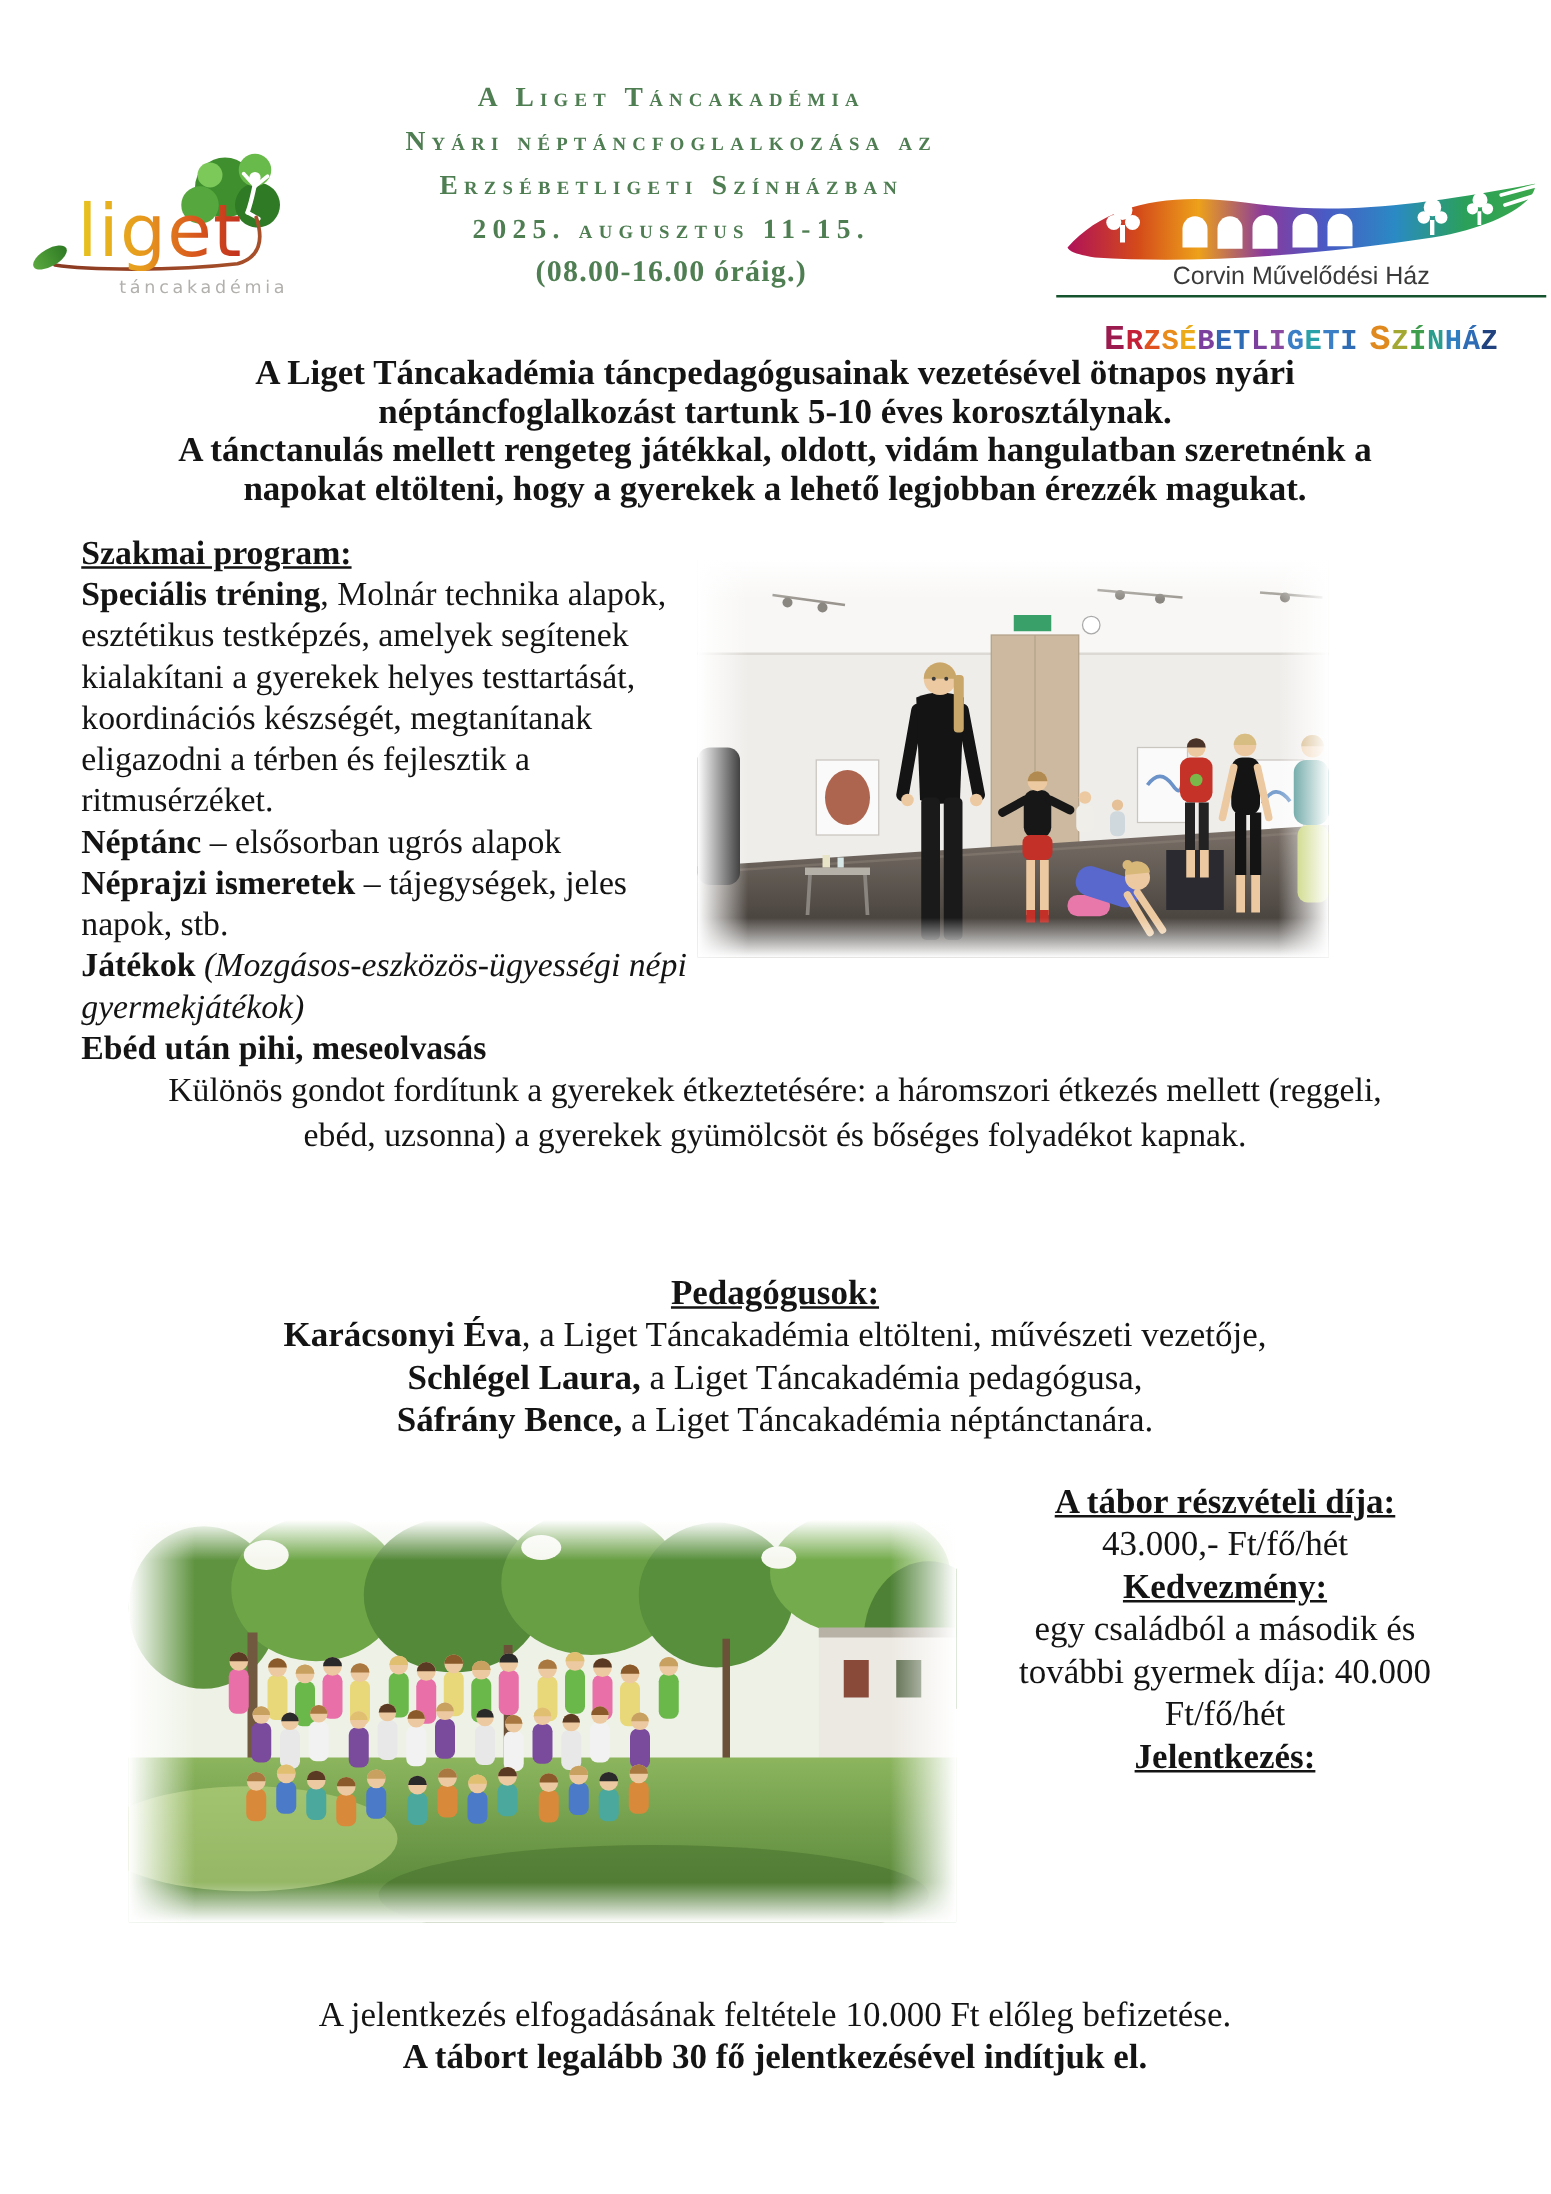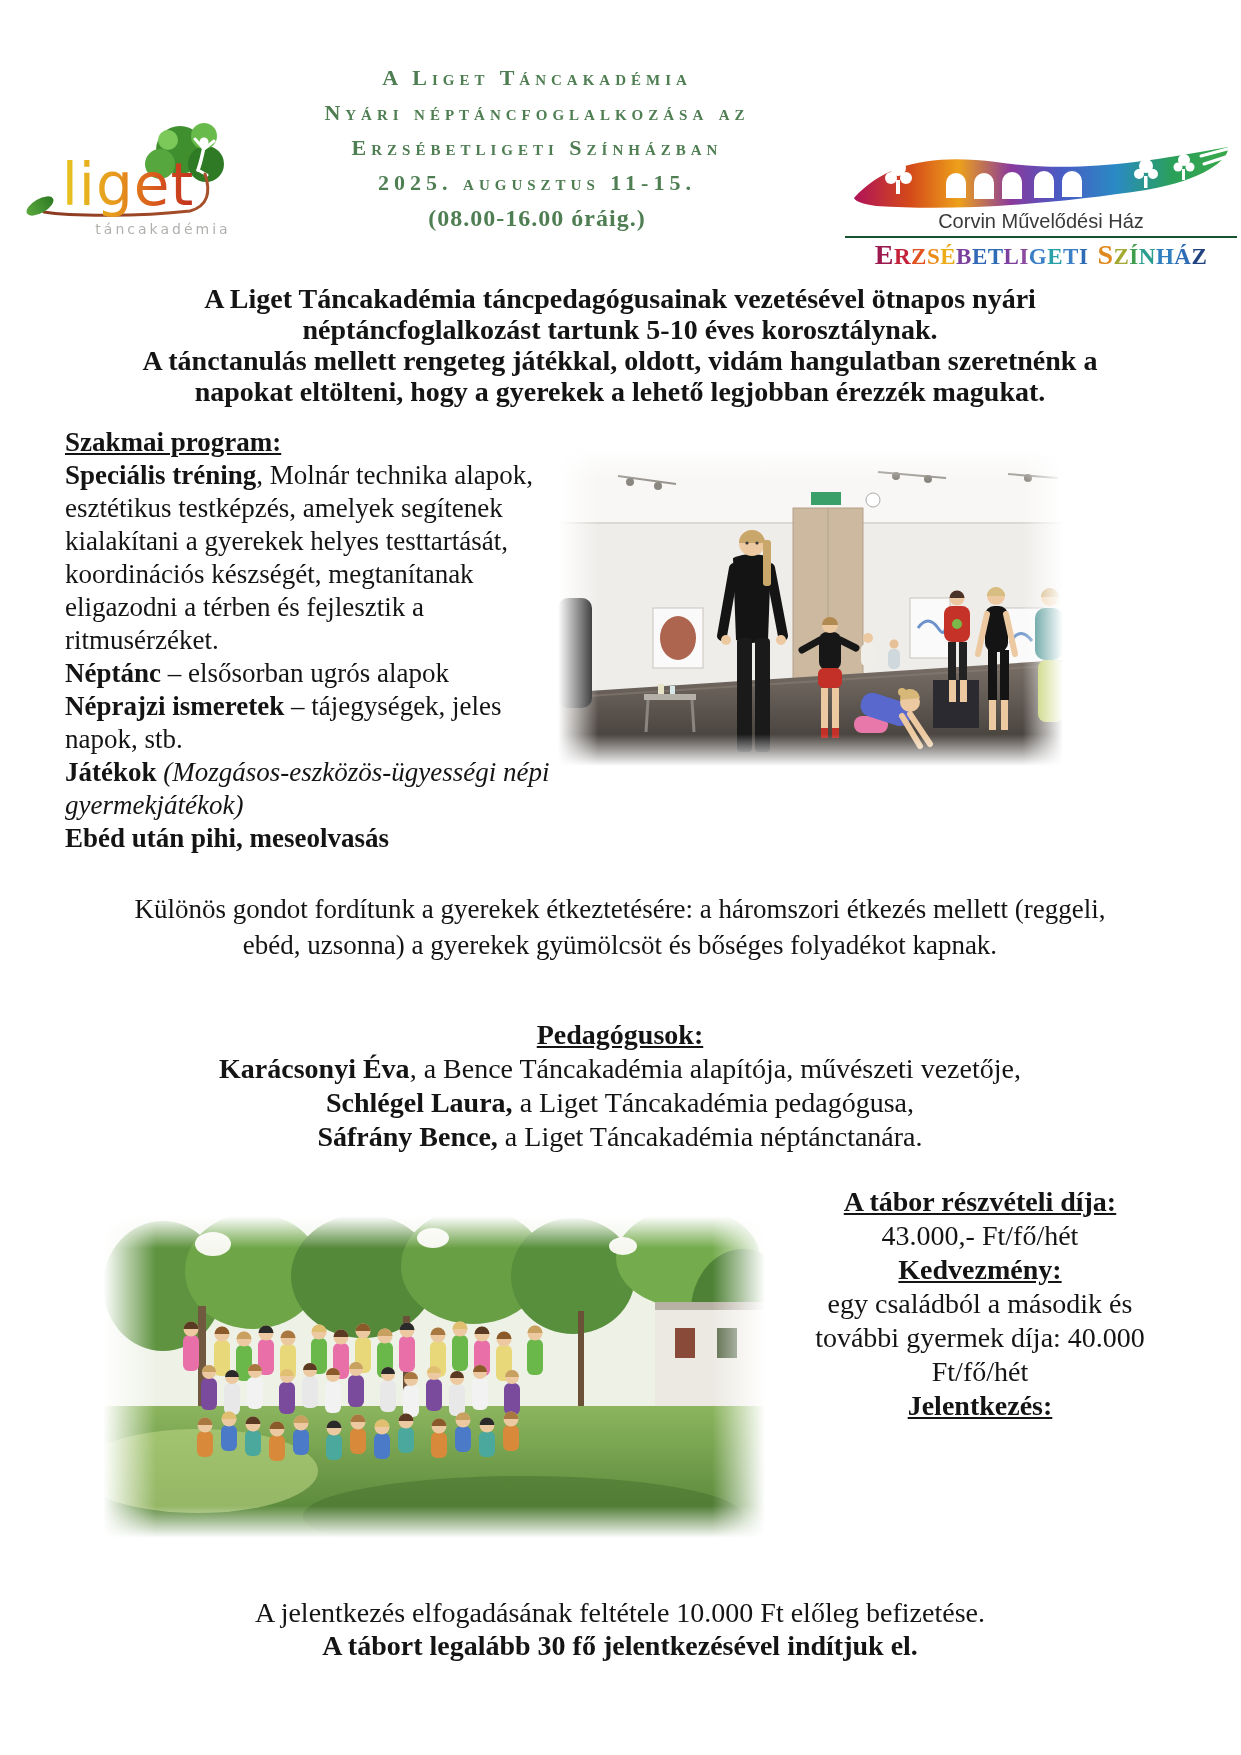--- a/index.html
+++ b/index.html
@@ -11,21 +11,21 @@
   }
   
   .liget-logo { position:absolute; left:8px; top:112px; width:235px; height:158px; }
   .title-block { position:absolute; left:233px; top:60px; width:608px; text-align:center; color:var(--green); }
   .title-line { font-variant:small-caps; font-weight:bold; font-size:22px; line-height:35px; letter-spacing:5px; }
   .time-note { font-weight:bold; font-size:24px; line-height:30px; margin-top:3px; letter-spacing:1px; }
   .corvin-logo { position:absolute; left:845px; top:142px; width:392px; text-align:center; }
   .corvin-swoosh { width:392px; height:66px; display:block; }
   .corvin-house { font-family:"Liberation Sans","DejaVu Sans",sans-serif; font-size:20px; color:#3a3a3a;
                   border-bottom:2px solid #14532d; padding-bottom:3px; margin-top:2px; }
-  .corvin-theater { margin-top:2px; font-weight:bold; font-size:23px; letter-spacing:0.5px; line-height:30px; }
+  .corvin-theater { margin-top:20px; font-weight:bold; font-size:23px; letter-spacing:0.5px; line-height:30px;font-family:Liberation Mono, monospace; }
   .corvin-theater span.big { font-size:28px; }
   .corvin-theater span.sp { display:inline-block; width:9px; }
   
   .intro { position:absolute; left:55px; top:283px; width:1130px; text-align:center;
            font-weight:bold; font-size:28px; line-height:31px; white-space:pre-line; }
   
   .program { position:absolute; left:65px; top:412px; width:505px; font-size:27px; line-height:33px; }
   .program-heading { font-weight:bold; text-decoration:underline;margin-top:14px; }
   .program-item .b { font-weight:bold; }
   .program-item .i { font-style:italic; }
@@ -33,21 +33,21 @@
   .photo { position:absolute; }
   .photo svg { display:block; width:100%; height:100%; }
   .fade { position:absolute; inset:0; pointer-events:none;
     background:
       linear-gradient(to right,#fff 0%,rgba(255,255,255,0) 8%,rgba(255,255,255,0) 92%,#fff 100%),
       linear-gradient(to bottom,#fff 0%,rgba(255,255,255,0) 10%,rgba(255,255,255,0) 90%,#fff 100%);
   }
   .photo-dance { left:558px; top:448px; width:505px; height:318px; }
   .photo-group { left:103px; top:1216px; width:662px; height:322px; }
   
-  .meals { position:absolute; left:50px; top:891px; width:1140px; text-align:center;
+  .meals { position:absolute; left:50px; top:854px; width:1140px; text-align:center;
            font-size:27px; line-height:36px; white-space:pre-line; }
   
   .teachers { position:absolute; left:120px; top:1018px; width:1000px; text-align:center; font-size:28px; line-height:34px; }
   .teachers-heading { font-weight:bold; text-decoration:underline; }
   .teacher-row .b { font-weight:bold; }
   
   .pricing { position:absolute; left:755px; top:1185px; width:450px; text-align:center; font-size:28px; line-height:34px; }
   .hdr-u { font-weight:bold; text-decoration:underline; }
   .pre { white-space:pre-line; }
   
@@ -298,21 +298,21 @@
     </svg>
     <div class="fade"></div>
   </div>
 
   <div class="meals">Különös gondot fordítunk a gyerekek étkeztetésére: a háromszori étkezés mellett (reggeli,
 ebéd, uzsonna) a gyerekek gyümölcsöt és bőséges folyadékot kapnak.</div>
 
   <div class="teachers">
     <div class="teachers-heading">Pedagógusok:</div>
     <div>
-        <div class="teacher-row"><span class="b">Karácsonyi Éva</span><span>, a Bence Táncakadémia alapítója, művészeti vezetője,</span></div>
+        <div class="teacher-row"><span class="b">Karácsonyi Éva</span><span>, a Liget Táncakadémia eltölteni, művészeti vezetője,</span></div>
         <div class="teacher-row"><span class="b">Schlégel Laura,</span><span> a Liget Táncakadémia pedagógusa,</span></div>
         <div class="teacher-row"><span class="b">Sáfrány Bence,</span><span> a Liget Táncakadémia néptánctanára.</span></div>
       </div>
   </div>
 
   <div class="photo photo-group">
     <svg viewBox="0 0 662 322" preserveAspectRatio="none">
       <defs>
         <linearGradient id="grassg" x1="0" y1="0" x2="0" y2="1">
           <stop offset="0" stop-color="#8cb55e"></stop>

